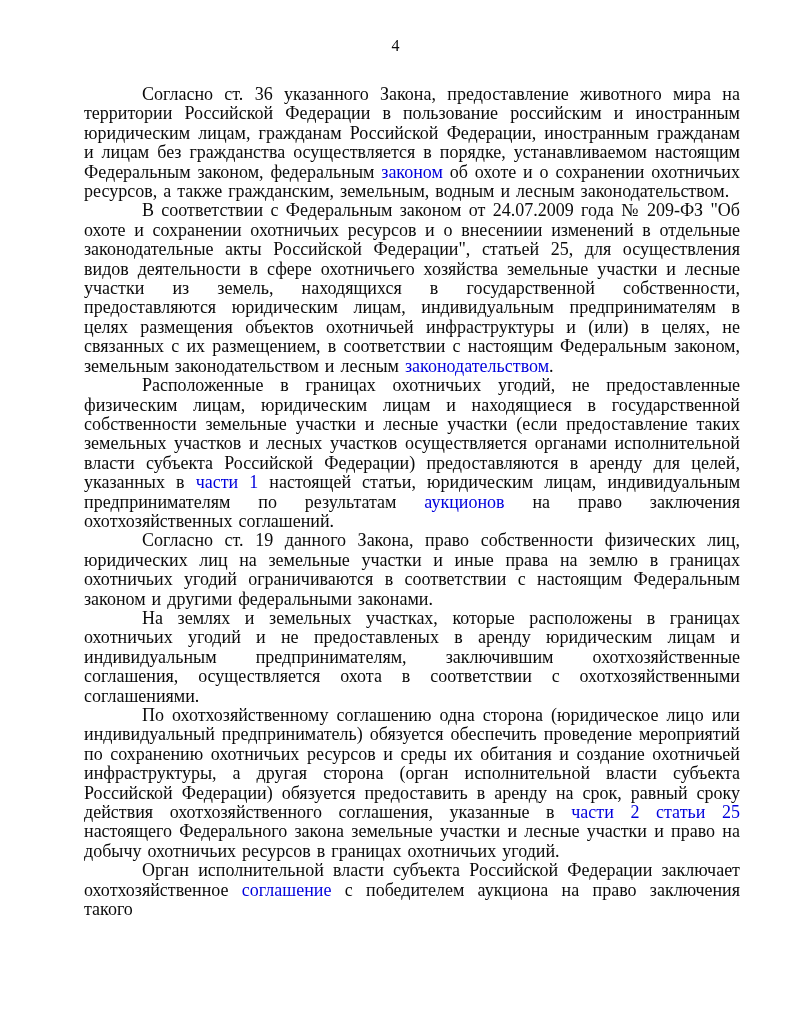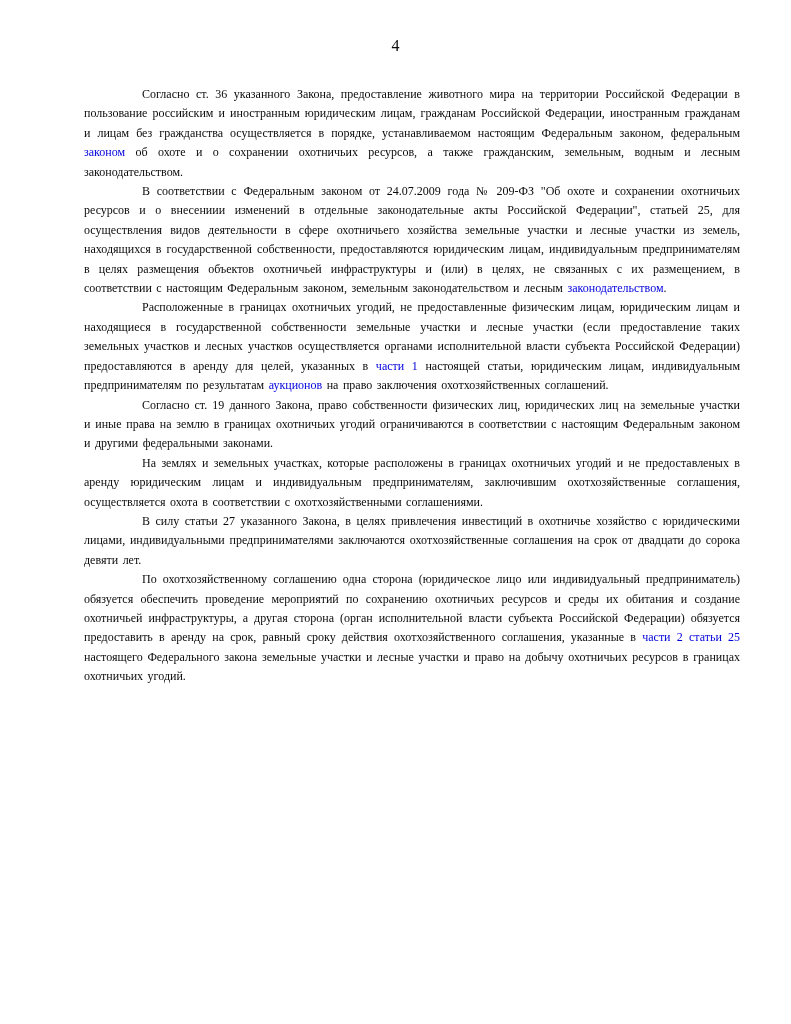--- a/index.html
+++ b/index.html
@@ -27,37 +27,37 @@
   }
   .content{
     margin:30px 51px 0 84px;
     width:656px;
   }
   .para{
     margin:0;
     padding:0;
     text-align:justify;
     text-indent:58px;
-    font-size:12px;
+    font-size:18px;
     line-height:19.4px;
     word-spacing:1.5px;
   }
   .doclink{
     color:var(--link-color);
     text-decoration:none;
     cursor:pointer;
   }
 </style>
 </head>
 <body>
 
 <div class="page">
   <div class="page-number">4</div>
   <div class="content" id="paragraphs">
       <p class="para"><span>Согласно ст. 36 указанного Закона, предоставление животного мира на территории Российской Федерации в пользование российским и иностранным юридическим лицам, гражданам Российской Федерации, иностранным гражданам и лицам без гражданства осуществляется в порядке, устанавливаемом настоящим Федеральным законом, федеральным </span><a class="doclink" href="#">законом</a><span> об охоте и о сохранении охотничьих ресурсов, а также гражданским, земельным, водным и лесным законодательством.</span></p>
       <p class="para"><span>В соответствии с Федеральным законом от 24.07.2009 года № 209-ФЗ "Об охоте и сохранении охотничьих ресурсов и о внесениии изменений в отдельные законодательные акты Российской Федерации", статьей 25, для осуществления видов деятельности в сфере охотничьего хозяйства земельные участки и лесные участки из земель, находящихся в государственной собственности, предоставляются юридическим лицам, индивидуальным предпринимателям в целях размещения объектов охотничьей инфраструктуры и (или) в целях, не связанных с их размещением, в соответствии с настоящим Федеральным законом, земельным законодательством и лесным </span><a class="doclink" href="#">законодательством</a><span>.</span></p>
       <p class="para"><span>Расположенные в границах охотничьих угодий, не предоставленные физическим лицам, юридическим лицам и находящиеся в государственной собственности земельные участки и лесные участки (если предоставление таких земельных участков и лесных участков осуществляется органами исполнительной власти субъекта Российской Федерации) предоставляются в аренду для целей, указанных в </span><a class="doclink" href="#">части 1</a><span> настоящей статьи, юридическим лицам, индивидуальным предпринимателям по результатам </span><a class="doclink" href="#">аукционов</a><span> на право заключения охотхозяйственных соглашений.</span></p>
       <p class="para"><span>Согласно ст. 19 данного Закона, право собственности физических лиц, юридических лиц на земельные участки и иные права на землю в границах охотничьих угодий ограничиваются в соответствии с настоящим Федеральным законом и другими федеральными законами.</span></p>
       <p class="para"><span>На землях и земельных участках, которые расположены в границах охотничьих угодий и не предоставленых в аренду юридическим лицам и индивидуальным предпринимателям, заключившим охотхозяйственные соглашения, осуществляется охота в соответствии с охотхозяйственными соглашениями.</span></p>
-      <p class="para"><span>В силу статьи 27 указанного Закона, в целях привлечения инвестиций в охотничье хозяйство с юридическими лицами, индивидуальными предпринимателями заключаются охотхозяйственные соглашения на срок от двадцати до сорока девяти лет.</span></p>
       <p class="para"><span>По охотхозяйственному соглашению одна сторона (юридическое лицо или индивидуальный предприниматель) обязуется обеспечить проведение мероприятий по сохранению охотничьих ресурсов и среды их обитания и создание охотничьей инфраструктуры, а другая сторона (орган исполнительной власти субъекта Российской Федерации) обязуется предоставить в аренду на срок, равный сроку действия охотхозяйственного соглашения, указанные в </span><a class="doclink" href="#">части 2 статьи 25</a><span> настоящего Федерального закона земельные участки и лесные участки и право на добычу охотничьих ресурсов в границах охотничьих угодий.</span></p>
+      <p class="para"><span>Орган исполнительной власти субъекта Российской Федерации заключает охотхозяйственное </span><a class="doclink" href="#">соглашение</a><span> с победителем аукциона на право заключения такого</span></p>
     </div>
 </div>
 
 </body></html>

